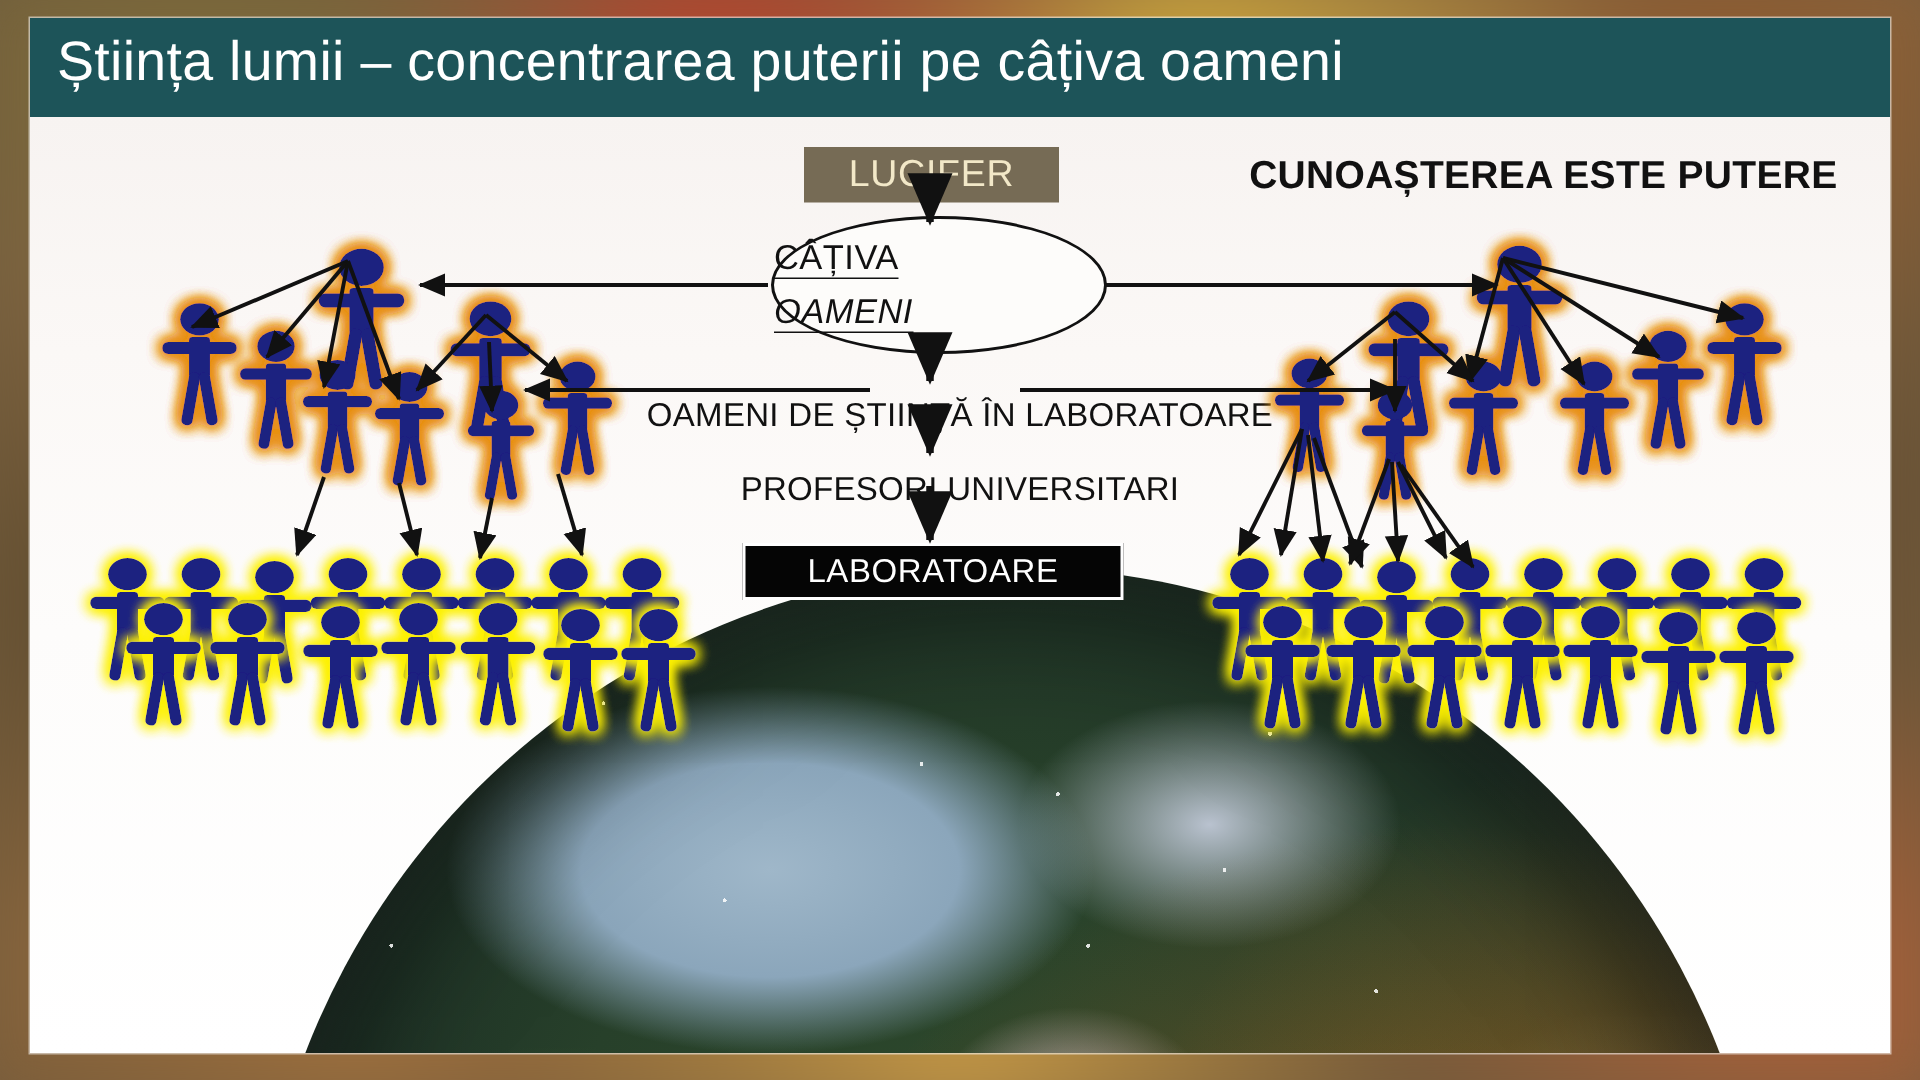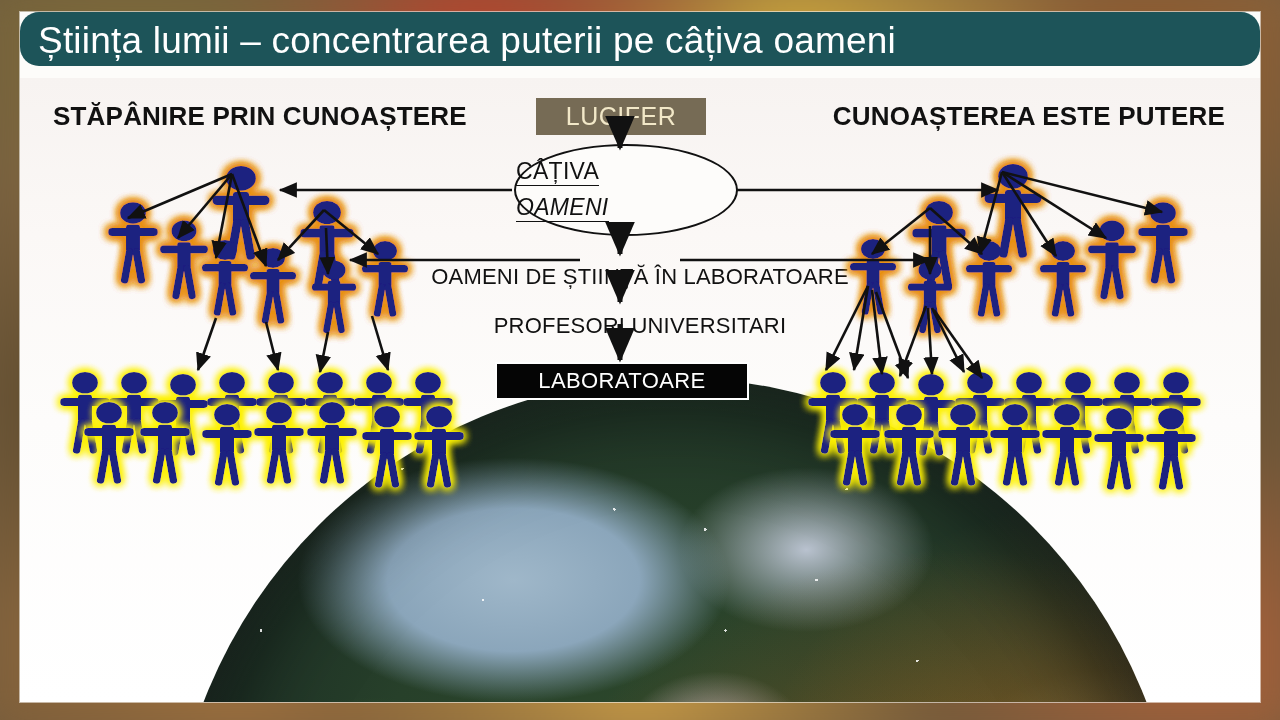--- a/index.html
+++ b/index.html
@@ -29,23 +29,22 @@
   
   .slide{
     position:absolute;left:20px;top:12px;width:1240px;height:690px;
     background:#fdfcfa;
     overflow:hidden;
     box-shadow:0 0 0 1px rgba(255,255,255,.55);
   }
 
   
   .titlebar{
-    position:absolute;left:0;top:0;width:1240px;height:54px;
+    position:absolute;left:0;top:0;width:1240px;height:66px;
     background:#1d5459;
-    border-radius:19px;
   }
   .titlebar .title{
     position:absolute;left:18px;top:8px;
     color:#ffffff;
     font-size:37px;
     font-weight:400;
     letter-spacing:.2px;
     white-space:nowrap;
     font-family:"Liberation Sans", sans-serif;
   }
@@ -349,21 +348,20 @@
           <path d="M848,208 L834,292"></path>
           <path d="M852,212 L862,296"></path>
           <path d="M856,214 L888,300"></path>
           <path d="M906,228 L880,298"></path>
           <path d="M908,230 L912,296"></path>
           <path d="M912,230 L944,294"></path>
           <path d="M914,232 L962,300"></path>
         </g>
       </svg>
 
-      <div class="side-head head-left">STĂPÂNIRE PRIN CUNOAȘTERE</div>
       <div class="side-head head-right">CUNOAȘTEREA ESTE PUTERE</div>
 
       <div class="lucifer-box">
         <div class="lbl">LUCIFER</div>
       </div>
 
       <div class="ellipse">
         <div class="l1"><span class="u">CÂȚIVA</span></div>
         <div class="l2"><span class="u">OAMENI</span></div>
       </div>

